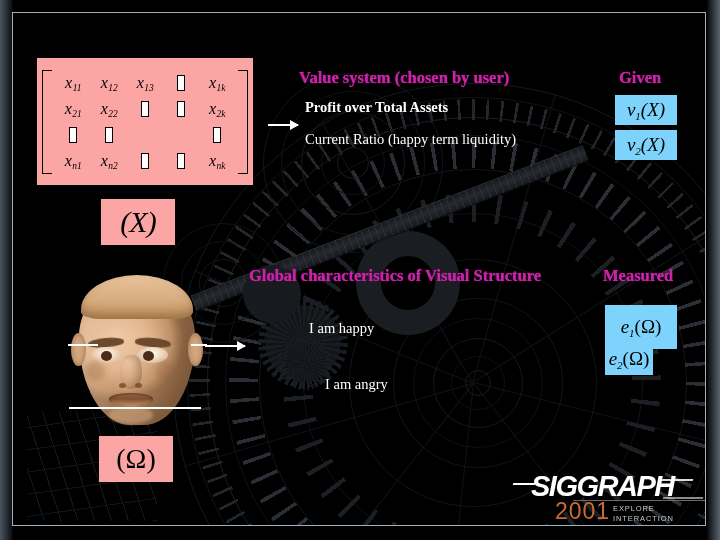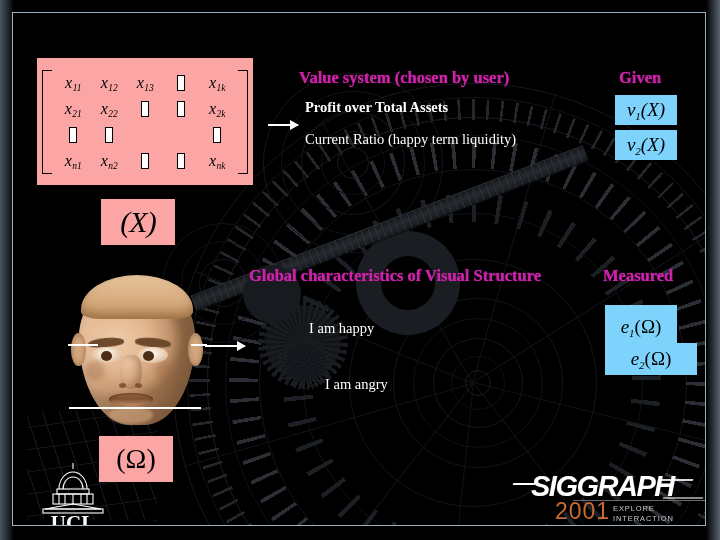--- a/index.html
+++ b/index.html
@@ -227,21 +227,21 @@
   }
   .eq-box sub {
     font-size: 11px;
     vertical-align: baseline;
     position: relative;
     top: 4px;
   }
   #v1-box { left: 602px; top: 82px;  width: 62px; height: 30px; }
   #v2-box { left: 602px; top: 117px; width: 62px; height: 30px; }
   #e1-box { left: 592px; top: 292px; width: 72px; height: 44px; }
-  #e2-box { left: 592px; top: 330px; width: 92px; height: 32px; }
+  #e2-box { left: 592px; top: 330px; width: 48px; height: 32px; }
   .eq-box .omega { font-style: normal; }
 
   
   .heading {
     position: absolute;
     color: #cc22aa;
     font-size: 16.5px;
     font-weight: bold;
     white-space: nowrap;
     z-index: 6;
@@ -641,47 +641,20 @@
 
     <div class="arrow" id="arrow-face"></div>
 
     <div class="eq-box" id="e1-box">
       <span>e<sub>1</sub><span class="omega">(Ω)</span></span>
     </div>
     <div class="eq-box" id="e2-box">
       <span>e<sub>2</sub><span class="omega">(Ω)</span></span>
     </div>
 
-    <div id="ucl-logo">
-      <svg width="84" height="76" viewBox="0 0 84 76">
-        <g fill="none" stroke="#ffffff" stroke-width="1.1">
-
-          <line x1="42" y1="2" x2="42" y2="8"></line>
-
-          <path d="M28 28 A14 17 0 0 1 56 28"></path>
-          <path d="M32 28 A10 12 0 0 1 52 28"></path>
-
-          <rect x="26" y="28" width="32" height="5"></rect>
-
-          <rect x="22" y="33" width="40" height="10"></rect>
-          <line x1="28" y1="33" x2="28" y2="43"></line>
-          <line x1="34" y1="33" x2="34" y2="43"></line>
-          <line x1="42" y1="33" x2="42" y2="43"></line>
-          <line x1="50" y1="33" x2="50" y2="43"></line>
-          <line x1="56" y1="33" x2="56" y2="43"></line>
-
-          <path d="M14 48 L42 43 L70 48 Z"></path>
-          <rect x="12" y="48" width="60" height="4"></rect>
-        </g>
-        <text x="42" y="69" fill="#ffffff" font-family="Liberation Serif, serif" font-size="21" font-weight="bold" text-anchor="middle">UCL</text>
-        <g fill="none" stroke="#ffffff" stroke-width="1.1">
-          <rect x="8" y="71" width="68" height="4"></rect>
-        </g>
-      </svg>
-    </div>
 
     <div id="siggraph">
       <div class="sg-slash" id="sg-slash-1"></div>
       <div class="sg-slash" id="sg-slash-2"></div>
       <div class="sg-slash" id="sg-slash-3"></div>
       <div id="sg-word">SIGGRAPH</div>
       <div id="sg-rule"></div>
       <div id="sg-year">2001</div>
       <div id="sg-tagline">
         <div>EXPLORE INTERACTION</div>

